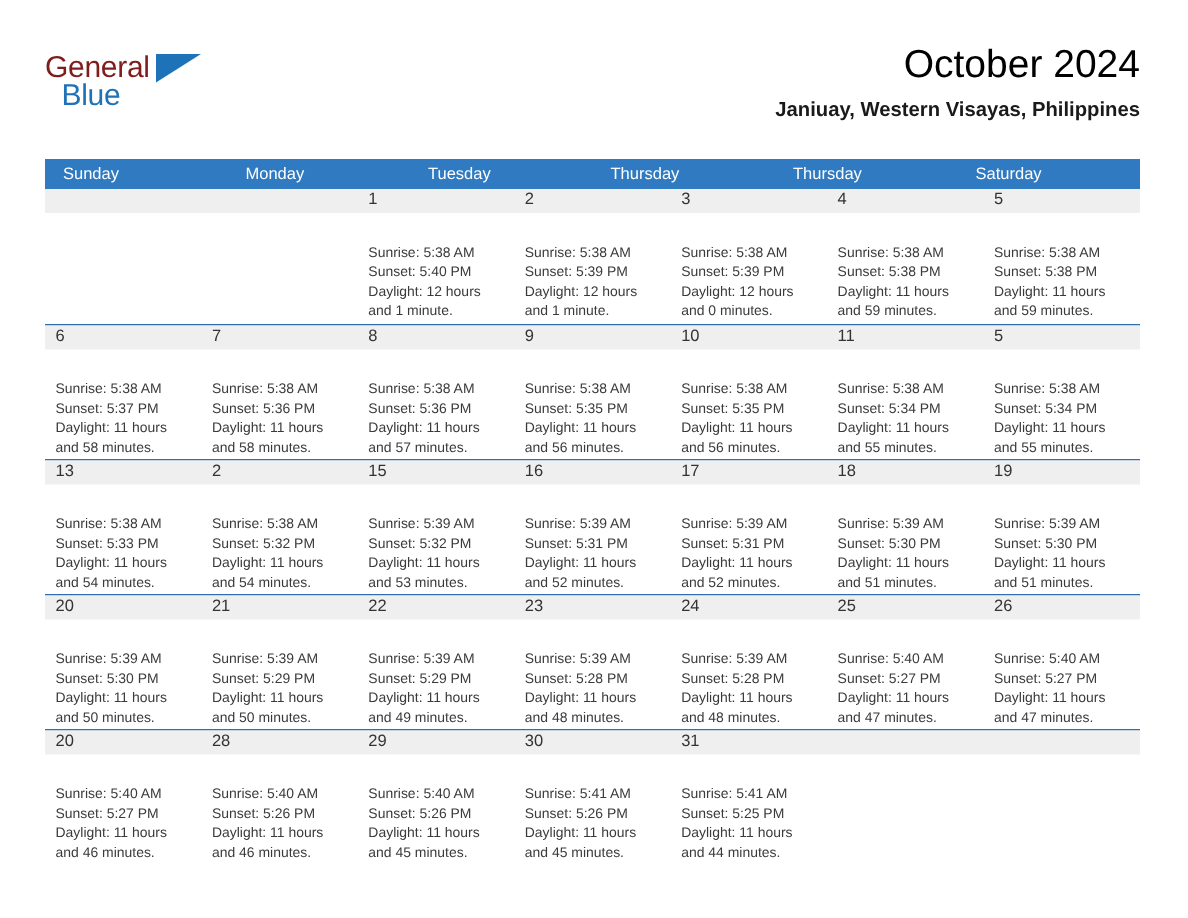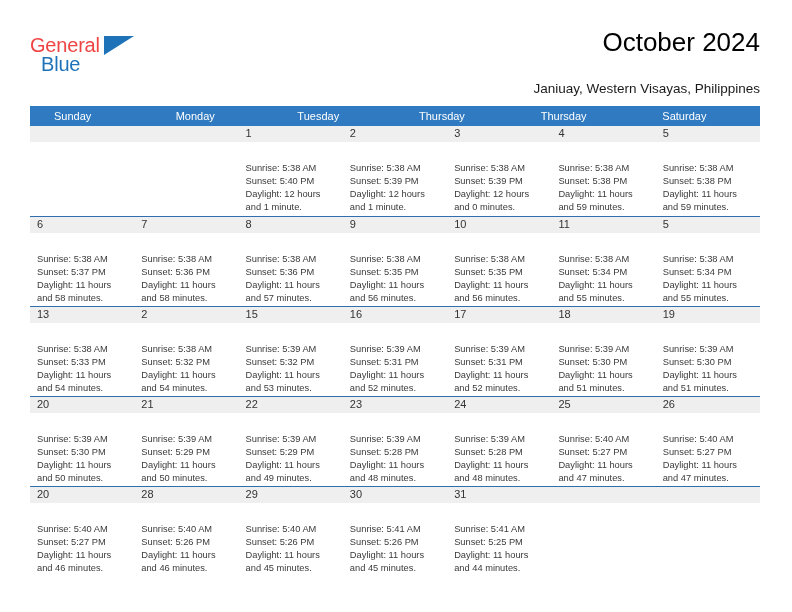--- a/index.html
+++ b/index.html
@@ -33,21 +33,21 @@
     left: 0;
     top: 8px;
     width: 120px;
     height: 46px;
   }
   .logo-general {
     position: absolute;
     left: 0;
     top: 0;
     font-size: 20px;
-    color: #ef4444;
+    color: #7f1d1d;
     letter-spacing: -0.2px;
     font-family: "Liberation Sans", sans-serif;
   }
   .logo-blue {
     position: absolute;
     left: 11px;
     top: 19px;
     font-size: 20px;
     color: #1e72b8;
     letter-spacing: -0.2px;
@@ -70,23 +70,23 @@
     text-align: right;
   }
   .cal-title {
     font-size: 26px;
     font-weight: normal;
     color: #000000;
     line-height: 32px;
     white-space: nowrap;
   }
   .cal-subtitle {
-    margin-top: 22px;
+    margin-top: 6px;
     font-size: 13.5px;
-    font-weight: normal;
+    font-weight: bold;
     color: #1a1a1a;
     line-height: 17px;
     white-space: nowrap;
   }
 
   
   .calendar {
     position: absolute;
     left: 30px;
     top: 106px;
@@ -97,21 +97,21 @@
     display: flex;
     width: 730px;
     height: 20px;
     background: #2f7ac0;
   }
   .dow {
     flex: 1 1 0;
     color: #ffffff;
     font-size: 11px;
     line-height: 20px;
-    padding-left: 24px;
+    padding-left: 12px;
     white-space: nowrap;
   }
 
   .week {
     position: relative;
     width: 730px;
     height: 90px;
     border-top: 1.5px solid #2f6fae;
   }
   .week:first-of-type { border-top: none; }

